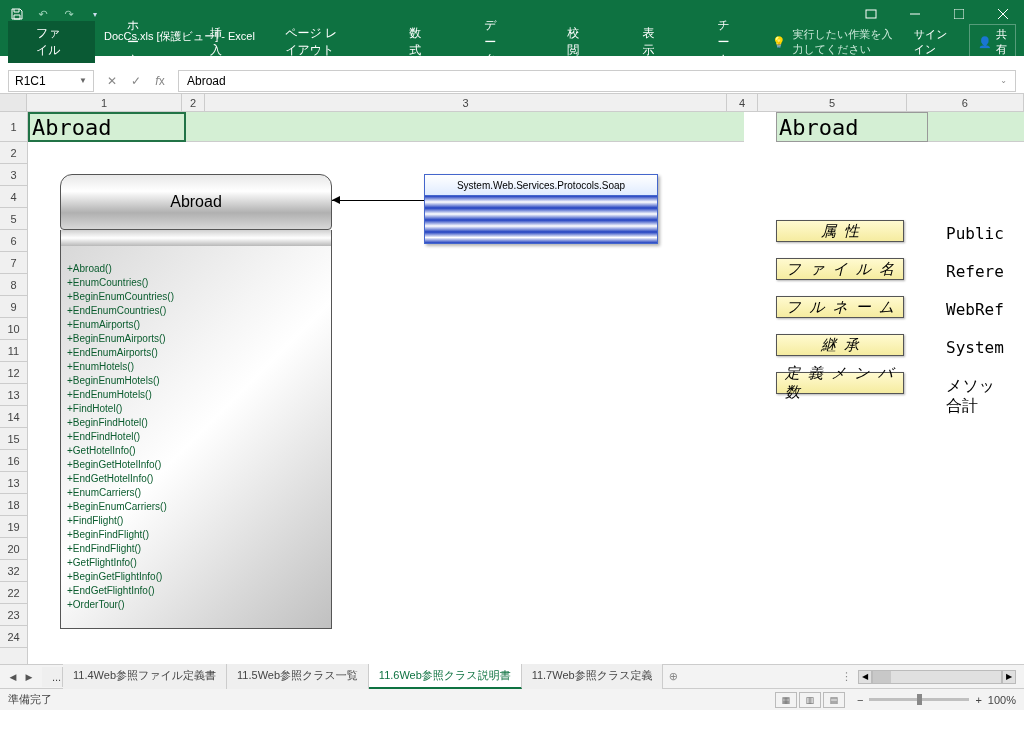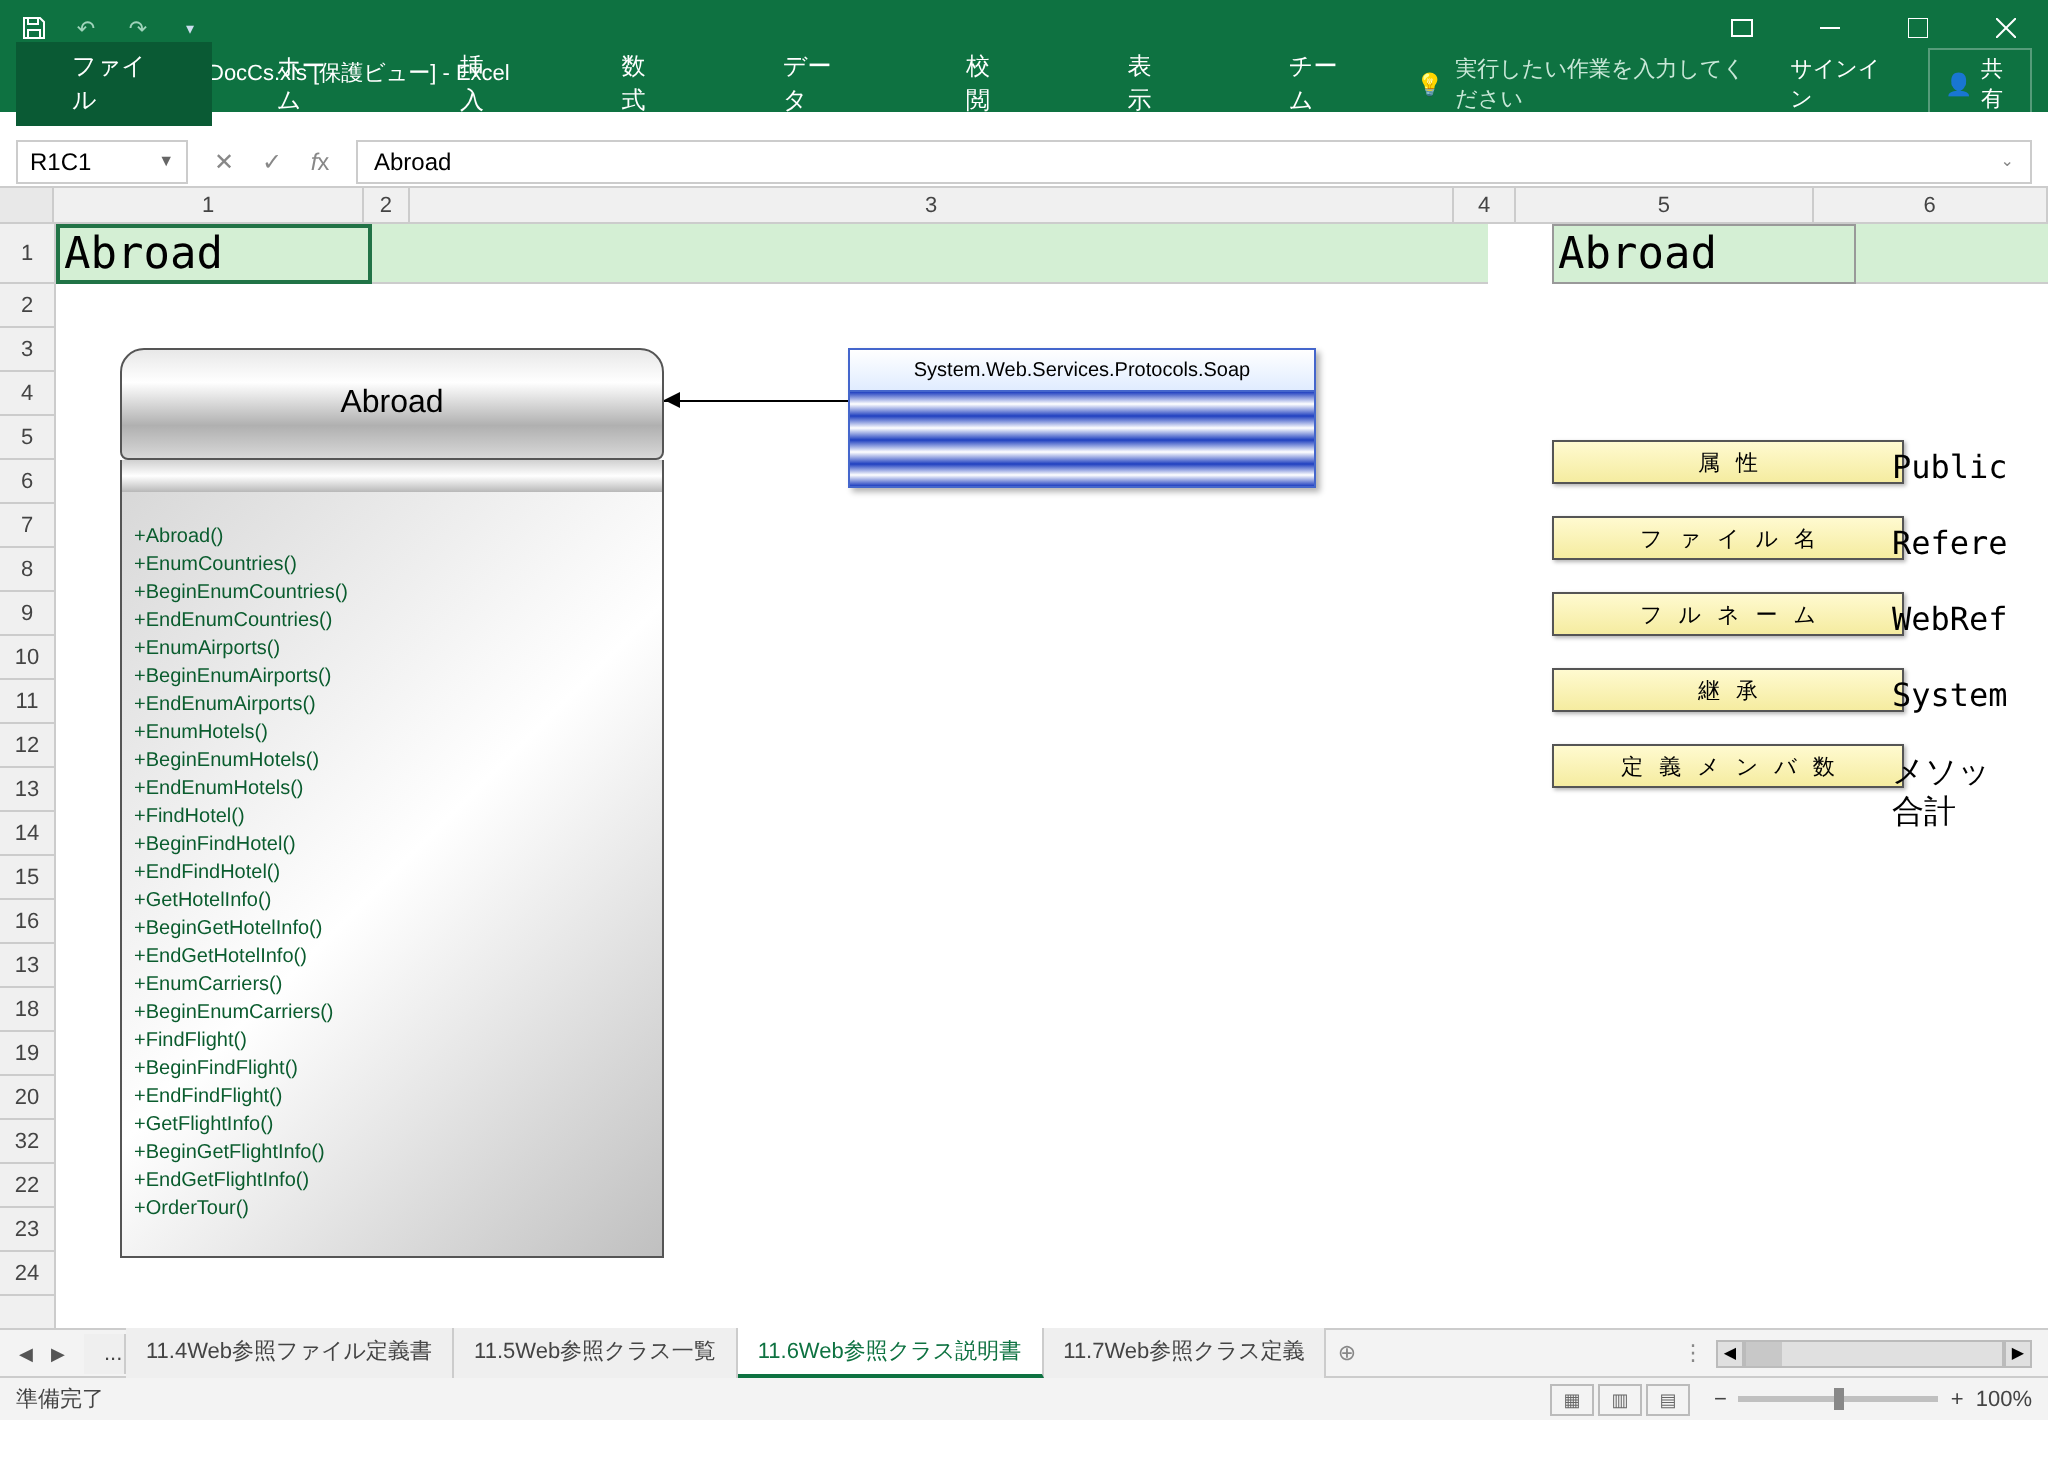--- a/index.html
+++ b/index.html
@@ -52,21 +52,21 @@
 
 .parent-box { position: absolute; left: 396px; top: 62px; width: 234px; box-shadow: 2px 2px 3px rgba(0,0,0,0.3); }
 .parent-title { height: 22px; background: linear-gradient(to bottom, #fff, #e0ecff); border: 1px solid #4466cc; font-size: 10px; text-align: center; display: flex; align-items: center; justify-content: center; }
 .parent-stripe { height: 12px; background: linear-gradient(to bottom, #2040c0, #fff 50%, #2040c0); border-left: 1px solid #4466cc; border-right: 1px solid #4466cc; }
 .parent-stripe:last-child { border-bottom: 1px solid #4466cc; }
 
 .arrow { position: absolute; left: 304px; top: 84px; width: 92px; height: 2px; }
 .arrow-line { width: 100%; height: 1px; background: #000; position: absolute; top: 4px; }
 .arrow-head { position: absolute; left: 0; top: 0; width: 0; height: 0; border-right: 8px solid #000; border-top: 4px solid transparent; border-bottom: 4px solid transparent; }
 
-.info-label { position: absolute; width: 176px; height: 22px; background: linear-gradient(to bottom, #fffad0, #f5eca0); border: 1px solid #555; font-size: 11px; display: flex; align-items: center; justify-content: center; letter-spacing: 8px; box-shadow: 1px 1px 2px rgba(0,0,0,0.3); padding-left: 8px; }
+.info-label { position: absolute; width: 128px; height: 22px; background: linear-gradient(to bottom, #fffad0, #f5eca0); border: 1px solid #555; font-size: 15px; display: flex; align-items: center; justify-content: center; letter-spacing: 8px; box-shadow: 1px 1px 2px rgba(0,0,0,0.3); padding-left: 8px; font-style: italic; }
 .info-val { position: absolute; font-size: 16px; font-family: "MS Gothic", monospace; }
 
 .sheet-tabs { height: 24px; background: #f3f3f3; border-top: 1px solid #ccc; display: flex; align-items: center; font-size: 11px; }
 .st-nav { display: flex; gap: 2px; padding: 0 6px; }
 .st-nav-btn { width: 14px; height: 14px; display: flex; align-items: center; justify-content: center; color: #555; font-size: 9px; }
 .st-tab { padding: 4px 10px; border-right: 1px solid #ccc; background: #efefef; color: #444; cursor: pointer; white-space: nowrap; }
 .st-tab.active { background: #fff; color: #0e7241; border-bottom: 2px solid #0e7241; }
 .st-add { width: 20px; display: flex; align-items: center; justify-content: center; color: #888; }
 .st-scroll { flex: 1; display: flex; justify-content: flex-end; padding-right: 8px; }
 .hscroll { width: 130px; height: 14px; background: #e0e0e0; position: relative; border: 1px solid #bbb; }
@@ -118,20 +118,21 @@
           <line x1="10" y1="0" x2="0" y2="10" stroke="#fff"></line>
         </svg>
       </div>
   </div>
 </div>
 
 <div class="ribbon-tabs">
   <div class="rtab file">ファイル</div>
   <div class="rtab">ホーム</div>
   <div class="rtab">挿入</div>
+  <div class="rtab">ページ レイアウト</div>
   <div class="rtab">数式</div>
   <div class="rtab">データ</div>
   <div class="rtab">校閲</div>
   <div class="rtab">表示</div>
   <div class="rtab">チーム</div>
   <div class="tell-me">
     <span>💡</span>
     <span>実行したい作業を入力してください</span>
   </div>
   <div class="rtab-spacer"></div>

